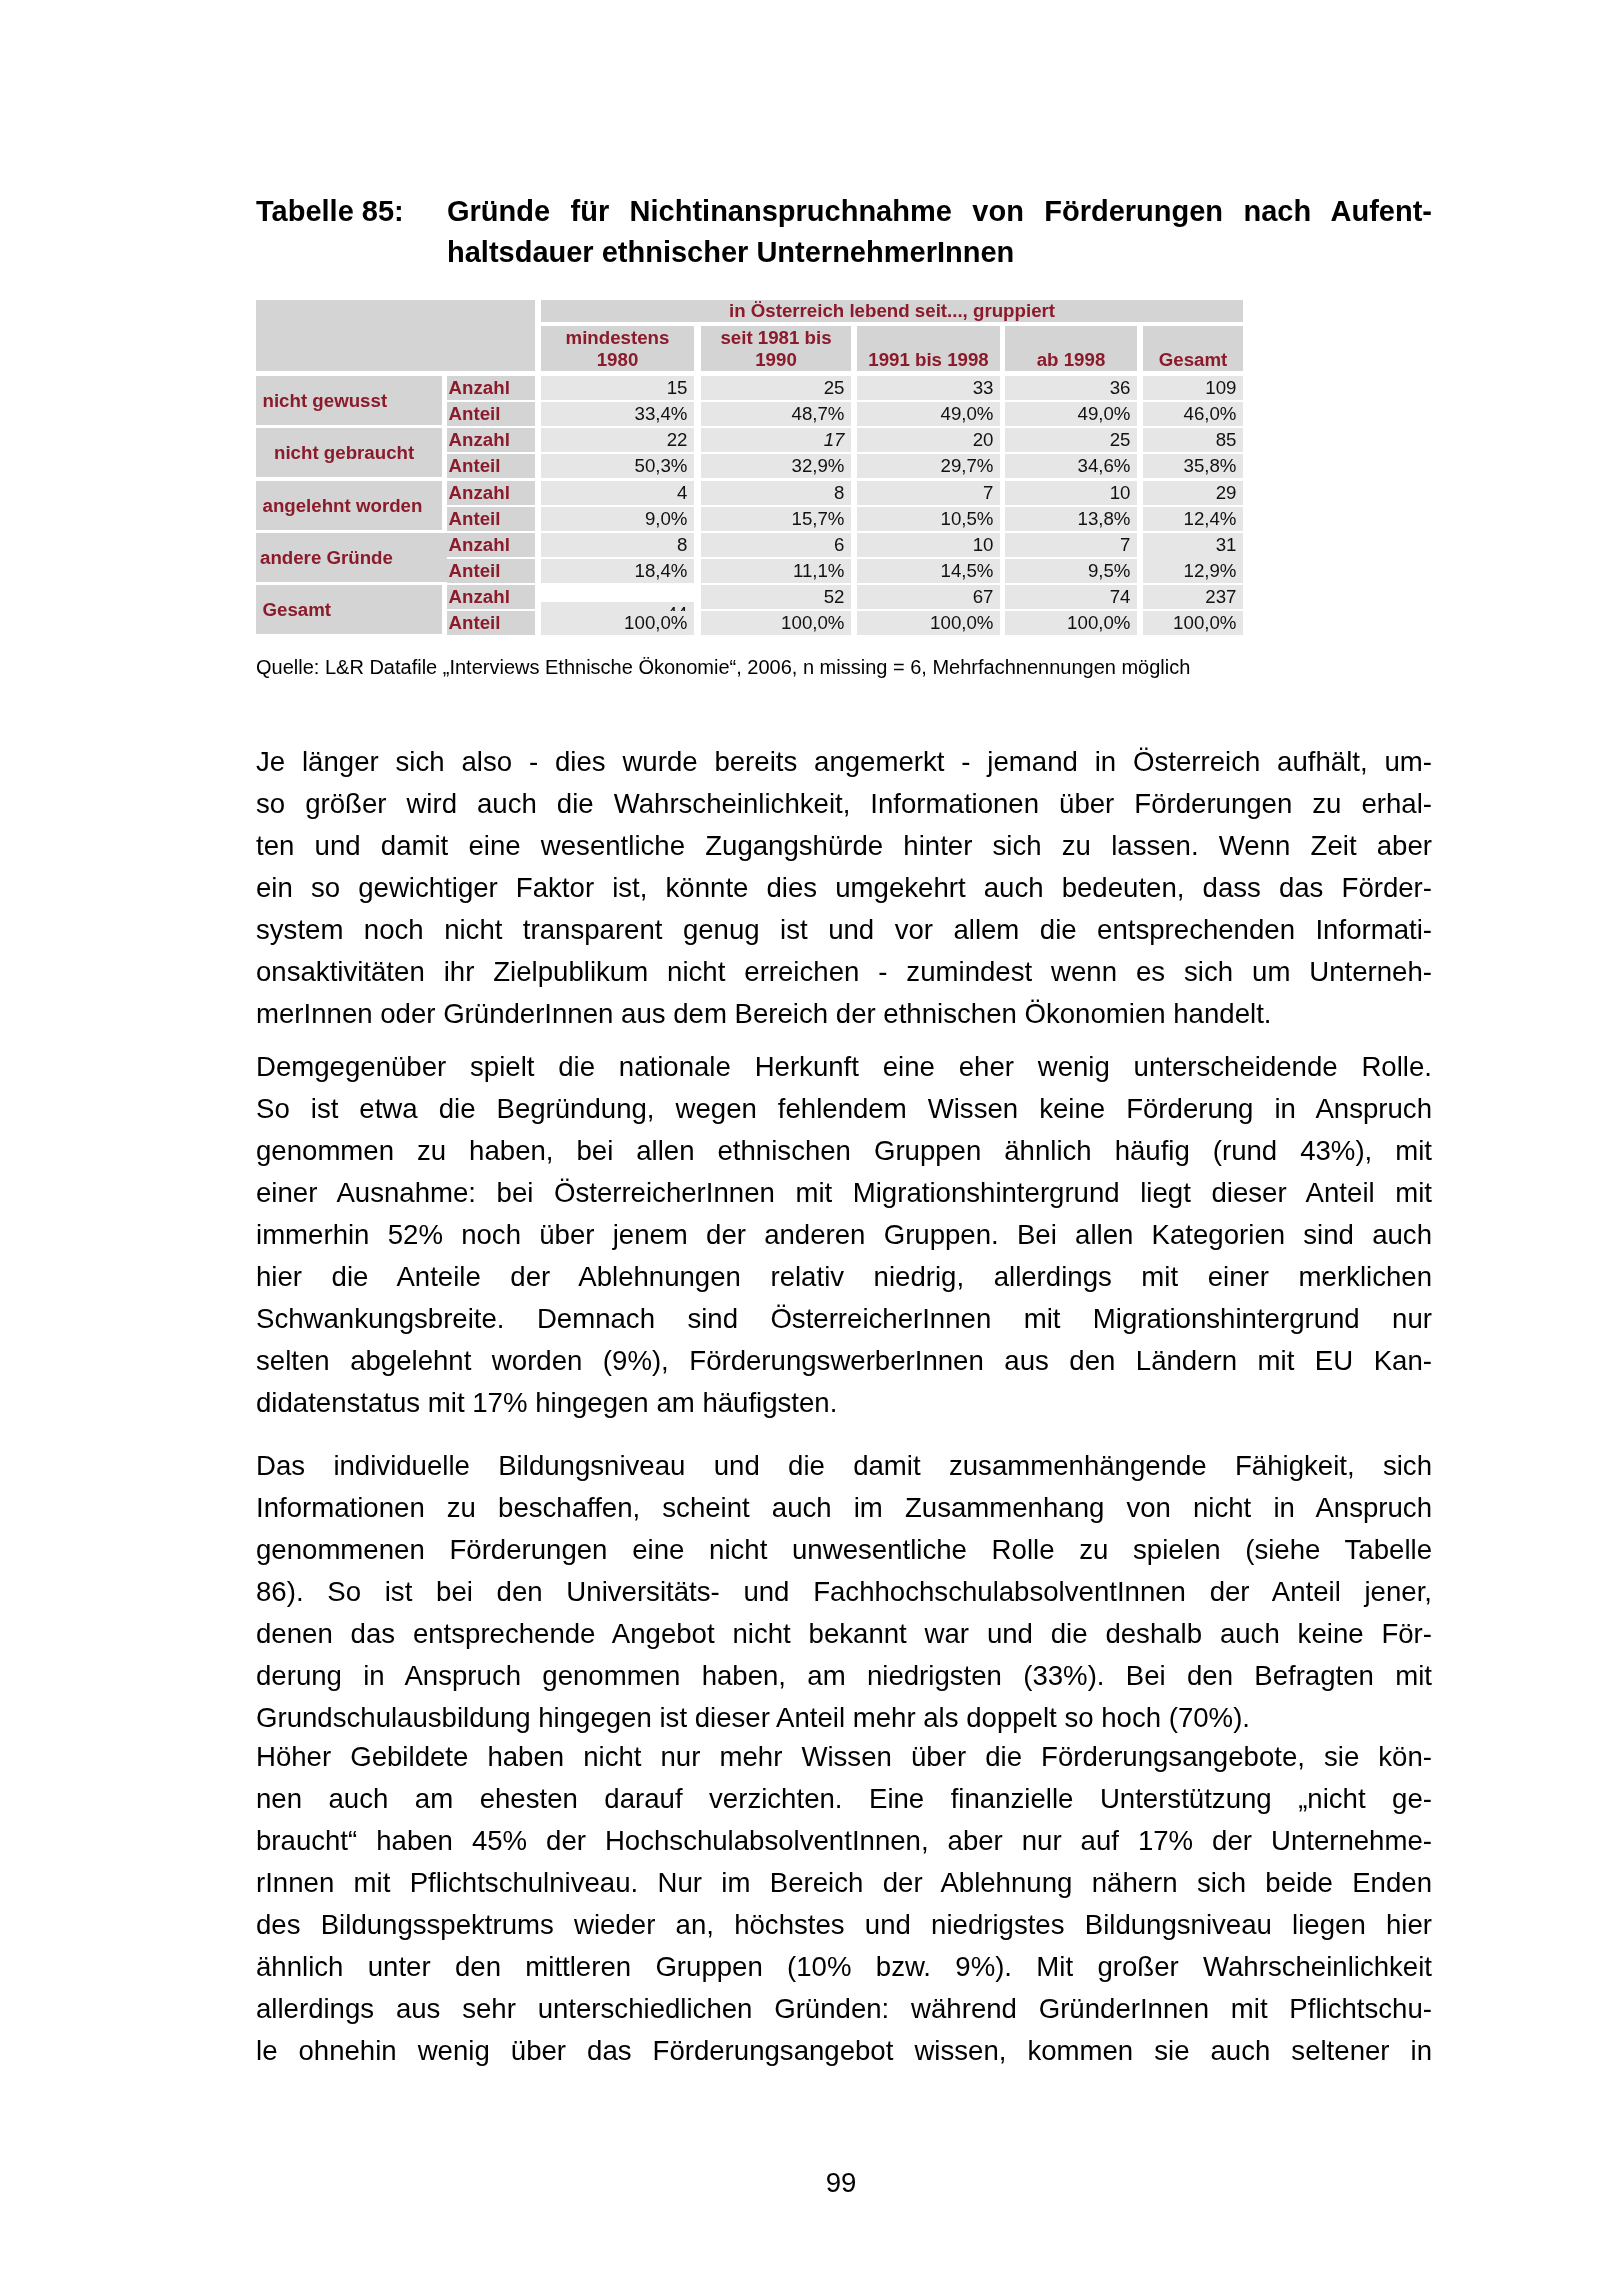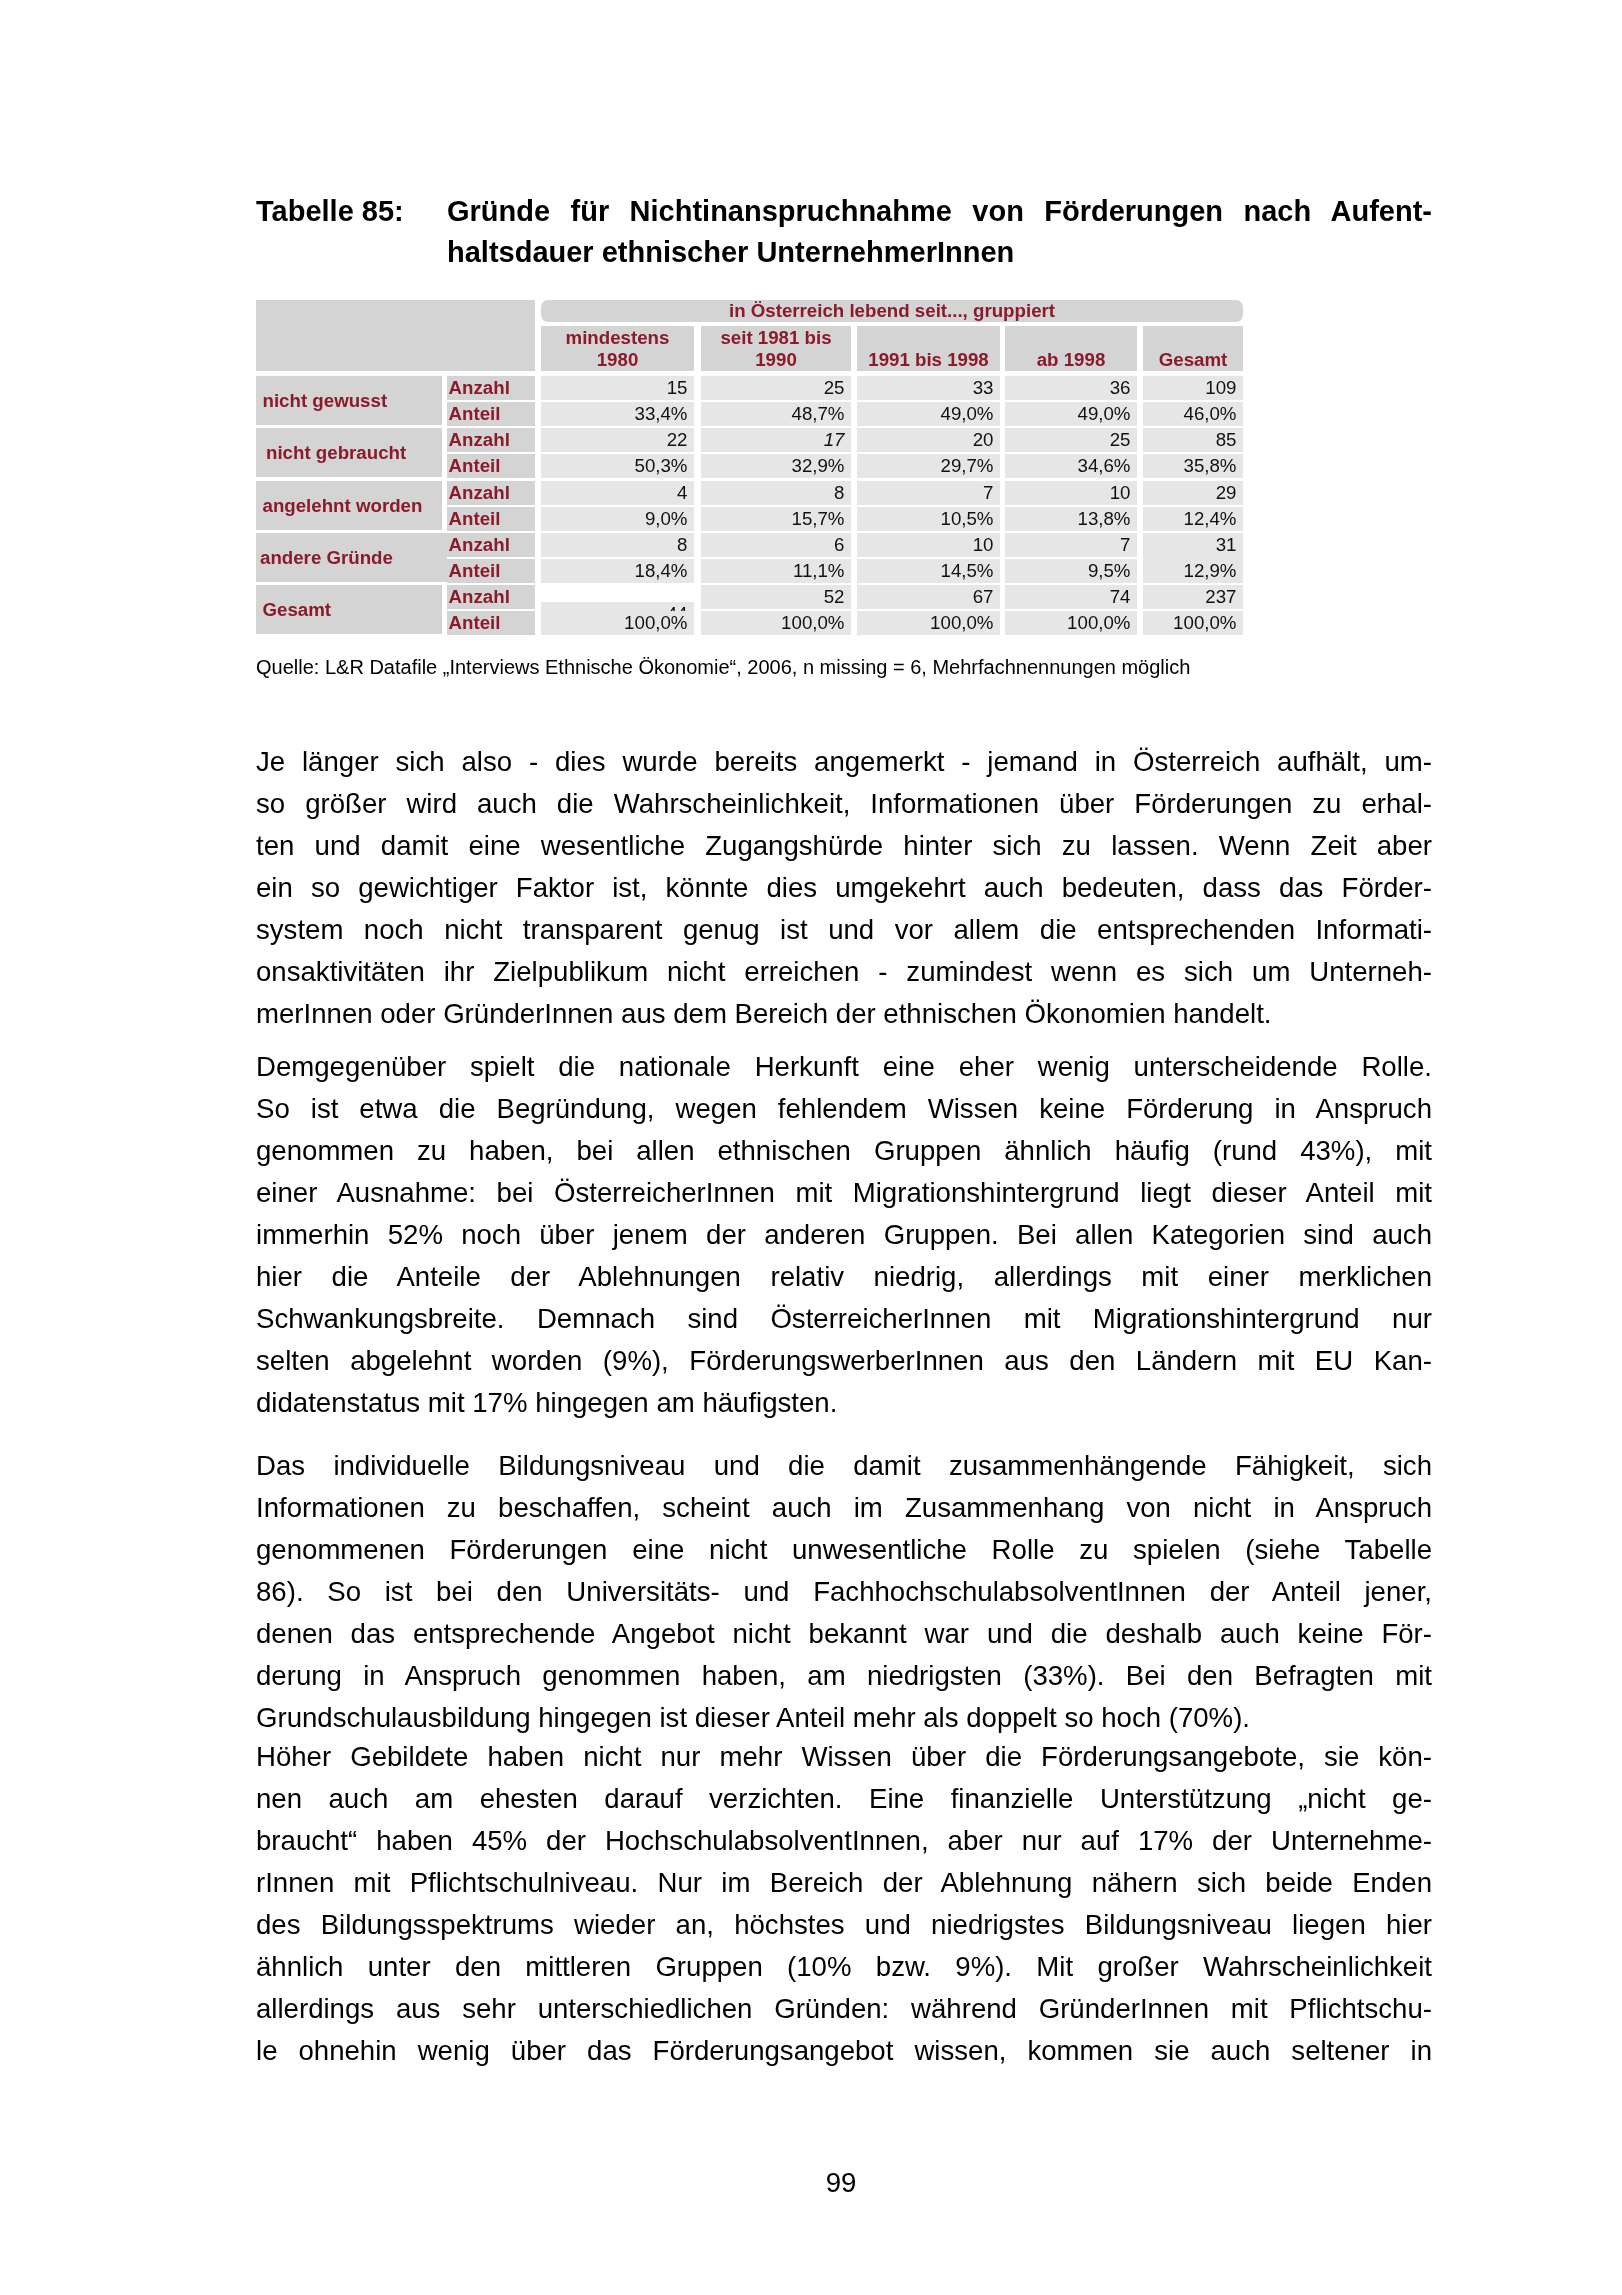--- a/index.html
+++ b/index.html
@@ -35,21 +35,21 @@
 <div class="caption">
   <div class="num">Tabelle 85:</div>
   <div class="title">
     <div style="text-align:justify;text-align-last:justify;white-space:nowrap;">Gründe für Nichtinanspruchnahme von Förderungen nach Aufent-</div>
     <div>haltsdauer ethnischer UnternehmerInnen</div>
   </div>
 </div>
 
 <div class="tbl" id="tbl">
     <div class="cell hd" style="left: 0px; top: 0px; width: 279px; height: 71px;"></div>
-    <div class="cell hd ctr" style="left: 285px; top: 0px; width: 702px; height: 22px; line-height: 22px; font-size: 18.7px; border-radius: 7px;">in Österreich lebend seit..., gruppiert</div>
+    <div class="cell hd ctr" style="left: 285px; top: 0px; width: 702px; height: 22px; line-height: 22px; font-size: 18.7px;">in Österreich lebend seit..., gruppiert</div>
     <div class="cell hd ctr" style="left: 285px; top: 26px; width: 153px; height: 45px; font-size: 18.7px; line-height: 22px; display: flex; flex-direction: column; justify-content: flex-end; align-items: center;">
       <div>mindestens</div>
       <div>1980</div>
     </div>
     <div class="cell hd ctr" style="left: 445px; top: 26px; width: 150px; height: 45px; font-size: 18.7px; line-height: 22px; display: flex; flex-direction: column; justify-content: flex-end; align-items: center;">
       <div>seit 1981 bis</div>
       <div>1990</div>
     </div>
     <div class="cell hd ctr" style="left: 601px; top: 26px; width: 143px; height: 45px; font-size: 18.7px; line-height: 22px; display: flex; flex-direction: column; justify-content: flex-end; align-items: center;">
       <div></div>
@@ -69,21 +69,21 @@
     <div class="cell val" style="left: 285px; top: 76px; width: 153px; height: 23.5px; line-height: 23.5px; font-size: 18.7px;">15</div>
     <div class="cell val" style="left: 445px; top: 76px; width: 150px; height: 23.5px; line-height: 23.5px; font-size: 18.7px;">25</div>
     <div class="cell val" style="left: 601px; top: 76px; width: 143px; height: 23.5px; line-height: 23.5px; font-size: 18.7px;">33</div>
     <div class="cell val" style="left: 749px; top: 76px; width: 132px; height: 23.5px; line-height: 23.5px; font-size: 18.7px;">36</div>
     <div class="cell val" style="left: 887px; top: 76px; width: 100px; height: 23.5px; line-height: 23.5px; font-size: 18.7px;">109</div>
     <div class="cell val" style="left: 285px; top: 102px; width: 153px; height: 23.5px; line-height: 23.5px; font-size: 18.7px;">33,4%</div>
     <div class="cell val" style="left: 445px; top: 102px; width: 150px; height: 23.5px; line-height: 23.5px; font-size: 18.7px;">48,7%</div>
     <div class="cell val" style="left: 601px; top: 102px; width: 143px; height: 23.5px; line-height: 23.5px; font-size: 18.7px;">49,0%</div>
     <div class="cell val" style="left: 749px; top: 102px; width: 132px; height: 23.5px; line-height: 23.5px; font-size: 18.7px;">49,0%</div>
     <div class="cell val" style="left: 887px; top: 102px; width: 100px; height: 23.5px; line-height: 23.5px; font-size: 18.7px;">46,0%</div>
-    <div class="cell lbl" style="left: 0px; top: 128px; width: 186px; height: 49px; padding-left: 10px; line-height: 49px; font-size: 18.7px;">nicht gebraucht</div>
+    <div class="cell lbl" style="left: 0px; top: 128px; width: 186px; height: 49px; padding-left: 18px; line-height: 49px; font-size: 18.7px;">nicht gebraucht</div>
     <div class="cell lbl" style="left: 191px; top: 128px; width: 88px; height: 23.5px; padding-left: 1.6px; line-height: 23.5px; font-size: 18.7px;">Anzahl</div>
     <div class="cell lbl" style="left: 191px; top: 154px; width: 88px; height: 23.5px; padding-left: 1.6px; line-height: 23.5px; font-size: 18.7px;">Anteil</div>
     <div class="cell val" style="left: 285px; top: 128px; width: 153px; height: 23.5px; line-height: 23.5px; font-size: 18.7px;">22</div>
     <div class="cell val" style="left: 445px; top: 128px; width: 150px; height: 23.5px; line-height: 23.5px; font-size: 18.7px; font-style: italic;">17</div>
     <div class="cell val" style="left: 601px; top: 128px; width: 143px; height: 23.5px; line-height: 23.5px; font-size: 18.7px;">20</div>
     <div class="cell val" style="left: 749px; top: 128px; width: 132px; height: 23.5px; line-height: 23.5px; font-size: 18.7px;">25</div>
     <div class="cell val" style="left: 887px; top: 128px; width: 100px; height: 23.5px; line-height: 23.5px; font-size: 18.7px;">85</div>
     <div class="cell val" style="left: 285px; top: 154px; width: 153px; height: 23.5px; line-height: 23.5px; font-size: 18.7px;">50,3%</div>
     <div class="cell val" style="left: 445px; top: 154px; width: 150px; height: 23.5px; line-height: 23.5px; font-size: 18.7px;">32,9%</div>
     <div class="cell val" style="left: 601px; top: 154px; width: 143px; height: 23.5px; line-height: 23.5px; font-size: 18.7px; padding-left: 32px;">29,7%</div>

